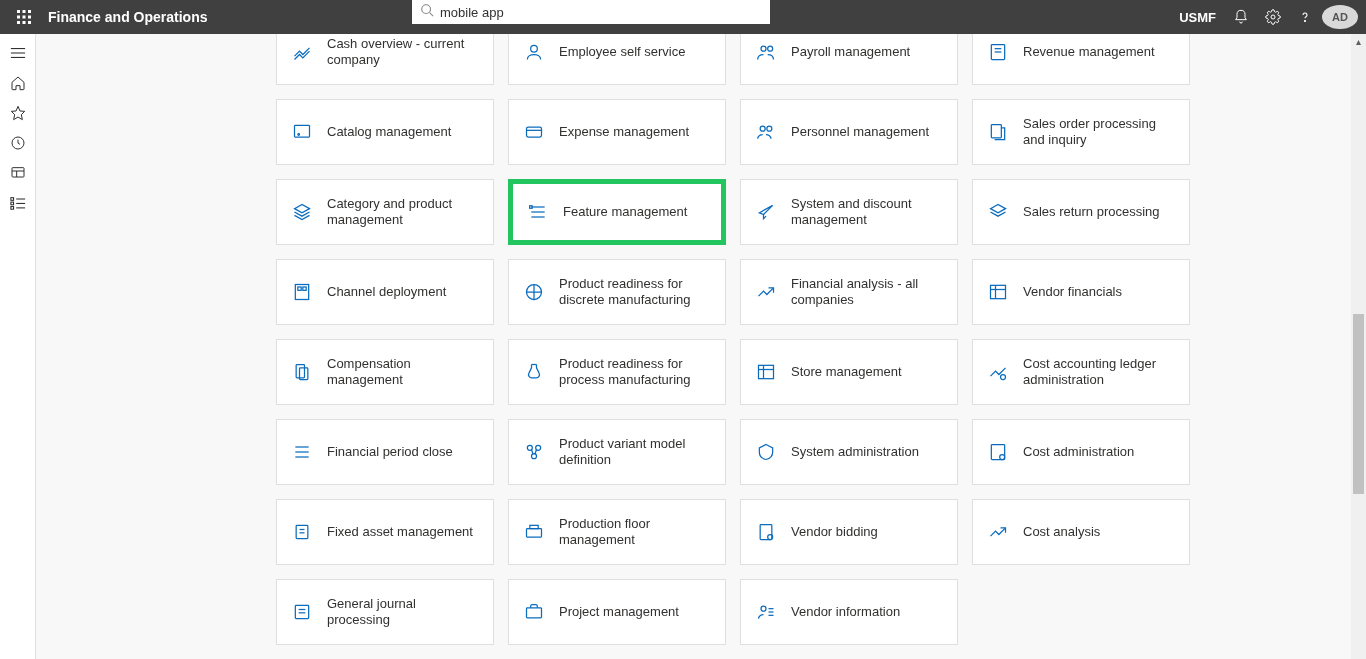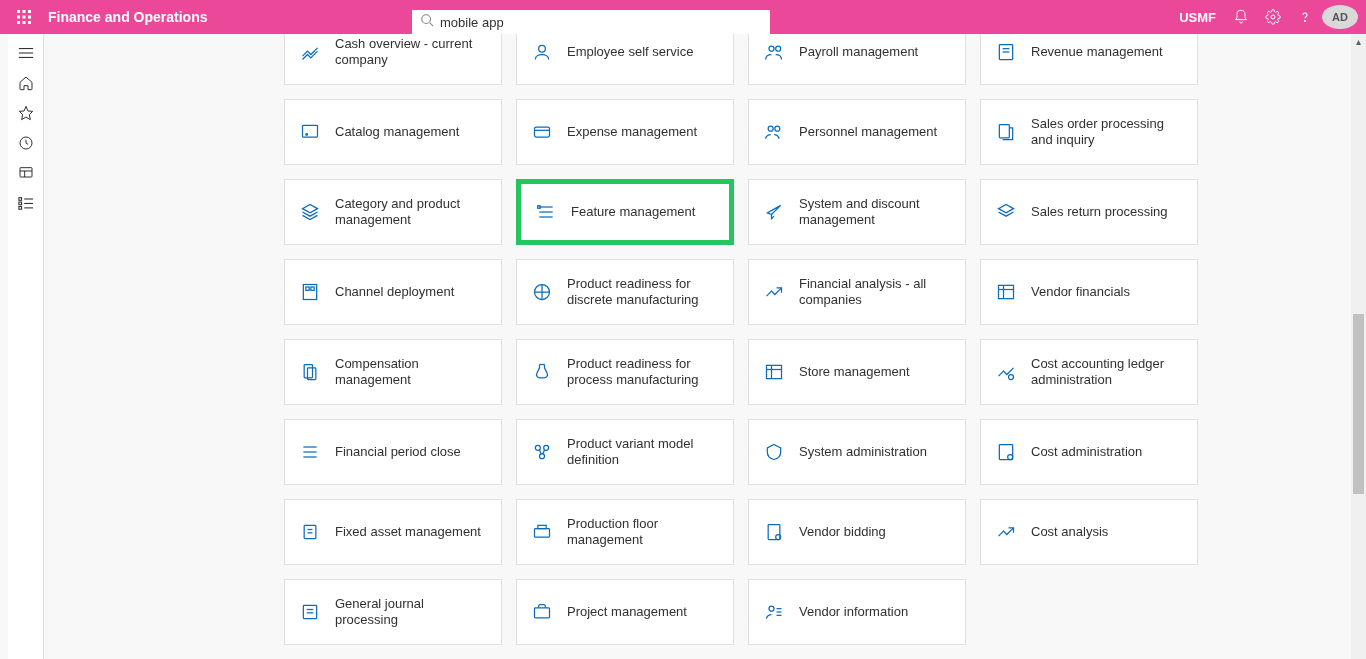--- a/index.html
+++ b/index.html
@@ -5,24 +5,24 @@
     * { margin: 0; padding: 0; box-sizing: border-box; }
     body {
       font-family: "Segoe UI", Tahoma, Geneva, sans-serif;
       background: #f8f8f8;
       width: 1366px;
       height: 659px;
       overflow: hidden;
       position: relative;
     }
     .top-bar {
-      background: #ec4899;
+      background: #404040;
       height: 34px;
       display: flex;
-      align-items: flex-end;
+      align-items: flex-start;
       color: #ffffff;
       padding: 0 8px;
     }
     .top-bar-left { display: flex; align-items: center; }
     .waffle {
       width: 32px; height: 34px;
       display: flex; align-items: center; justify-content: center;
       cursor: pointer;
     }
     .app-title { font-size: 14px; font-weight: 600; margin-left: 8px; }
@@ -55,21 +55,21 @@
       cursor: pointer;
       color: #ffffff;
     }
     .avatar {
       width: 36px; height: 24px; border-radius: 50%;
       background: #d9d9d9; color: #555;
       display: flex; align-items: center; justify-content: center;
       font-size: 11px; font-weight: 600; 
       cursor: pointer;
     }
-    .shell { display: flex; height: calc(100% - 34px); padding-left: 8px; }
+    .shell { display: flex; height: calc(100% - 34px); }
     .side-rail {
       width: 36px;
       background: #ffffff;
       border-right: 1px solid #e1dfdd;
       display: flex; flex-direction: column;
       align-items: center;
       padding-top: 4px;
     }
     .rail-btn {
       width: 36px; height: 30px;

